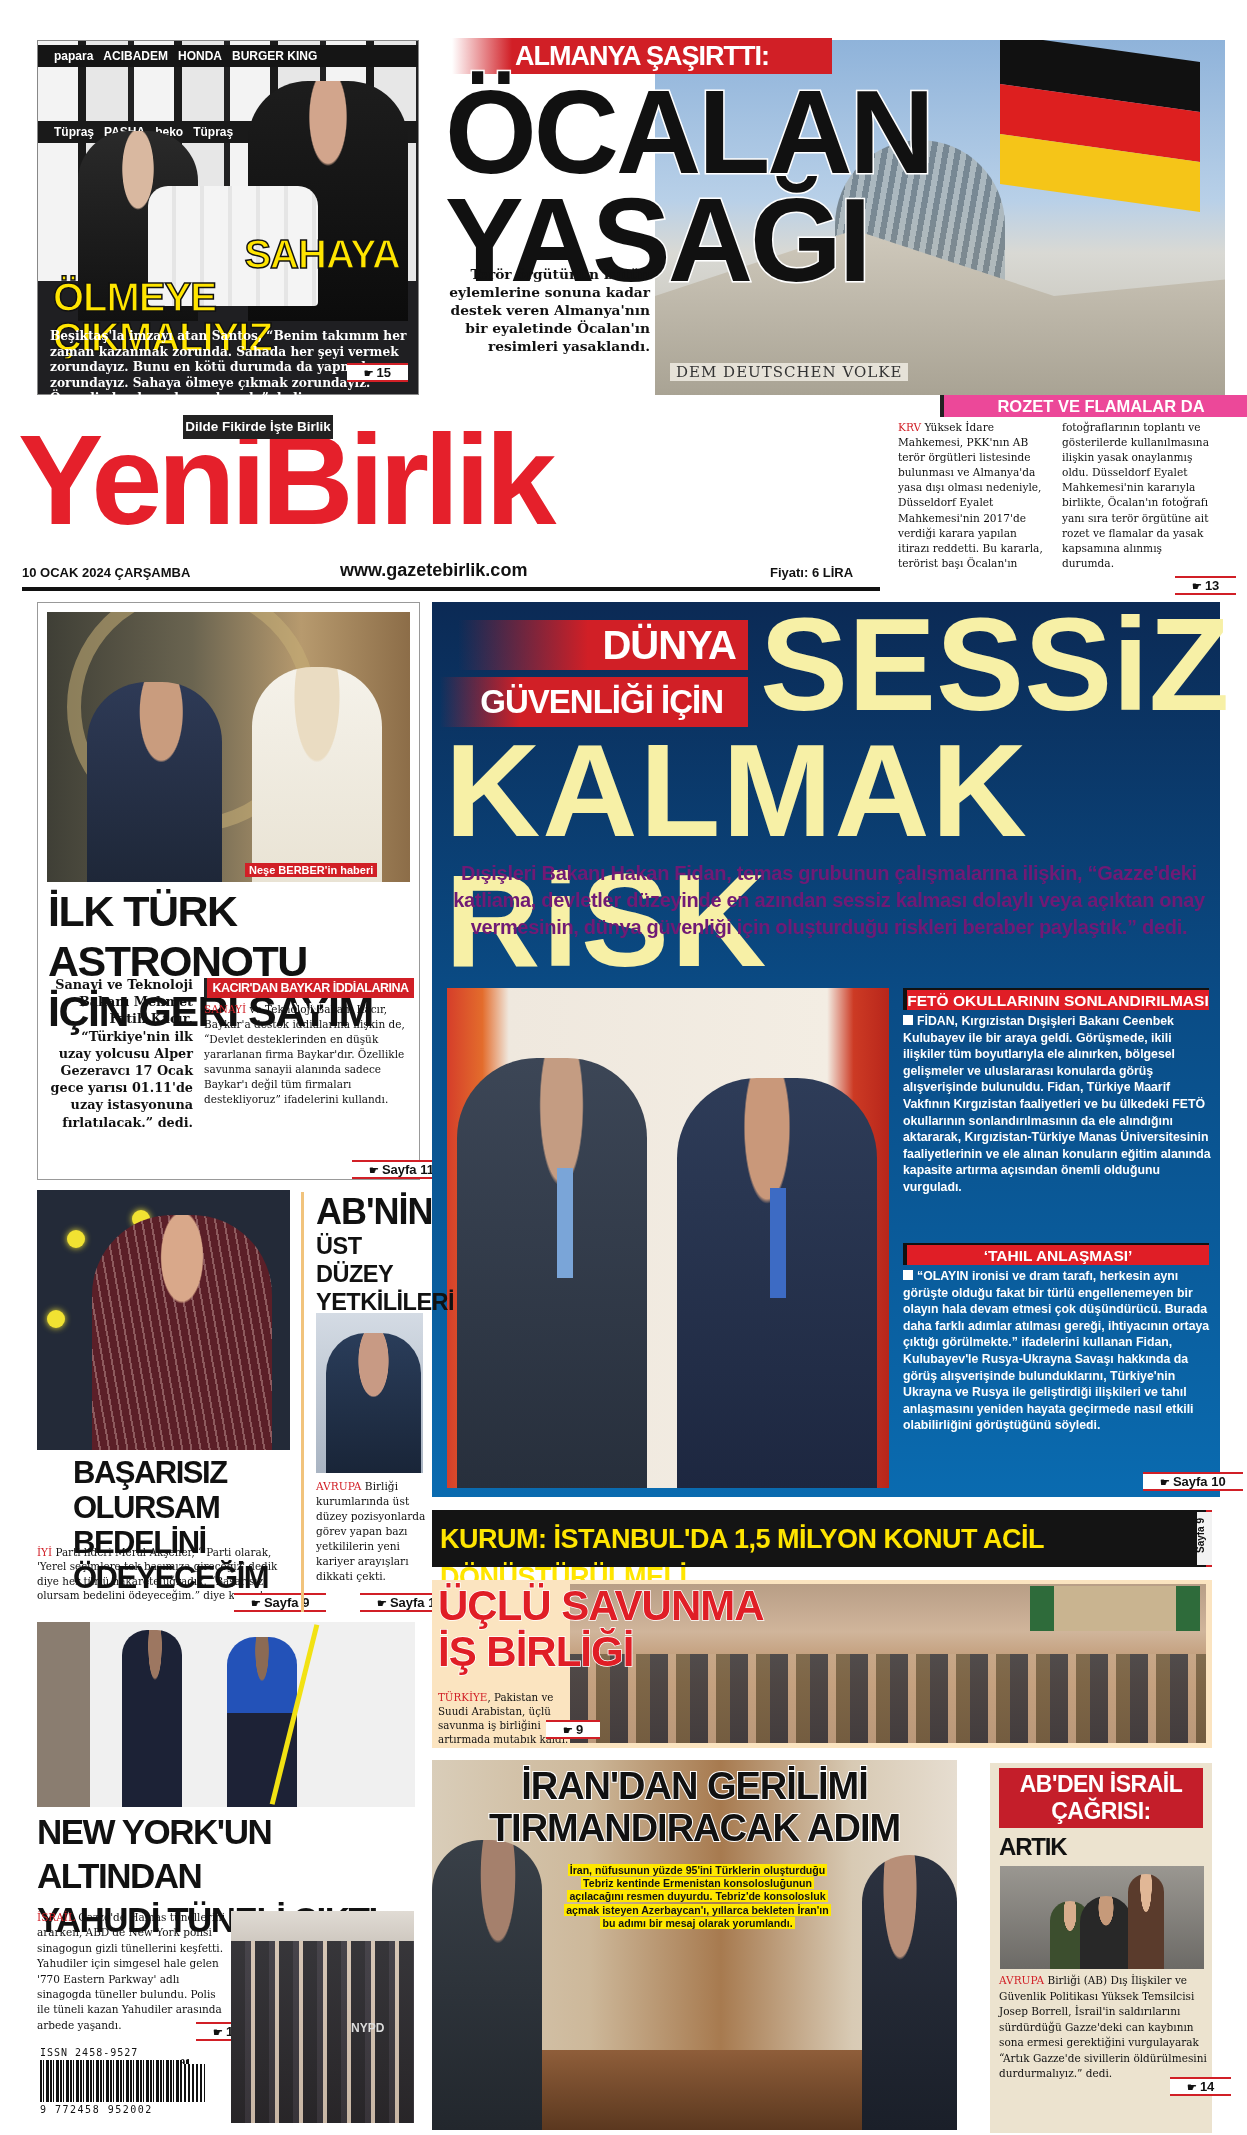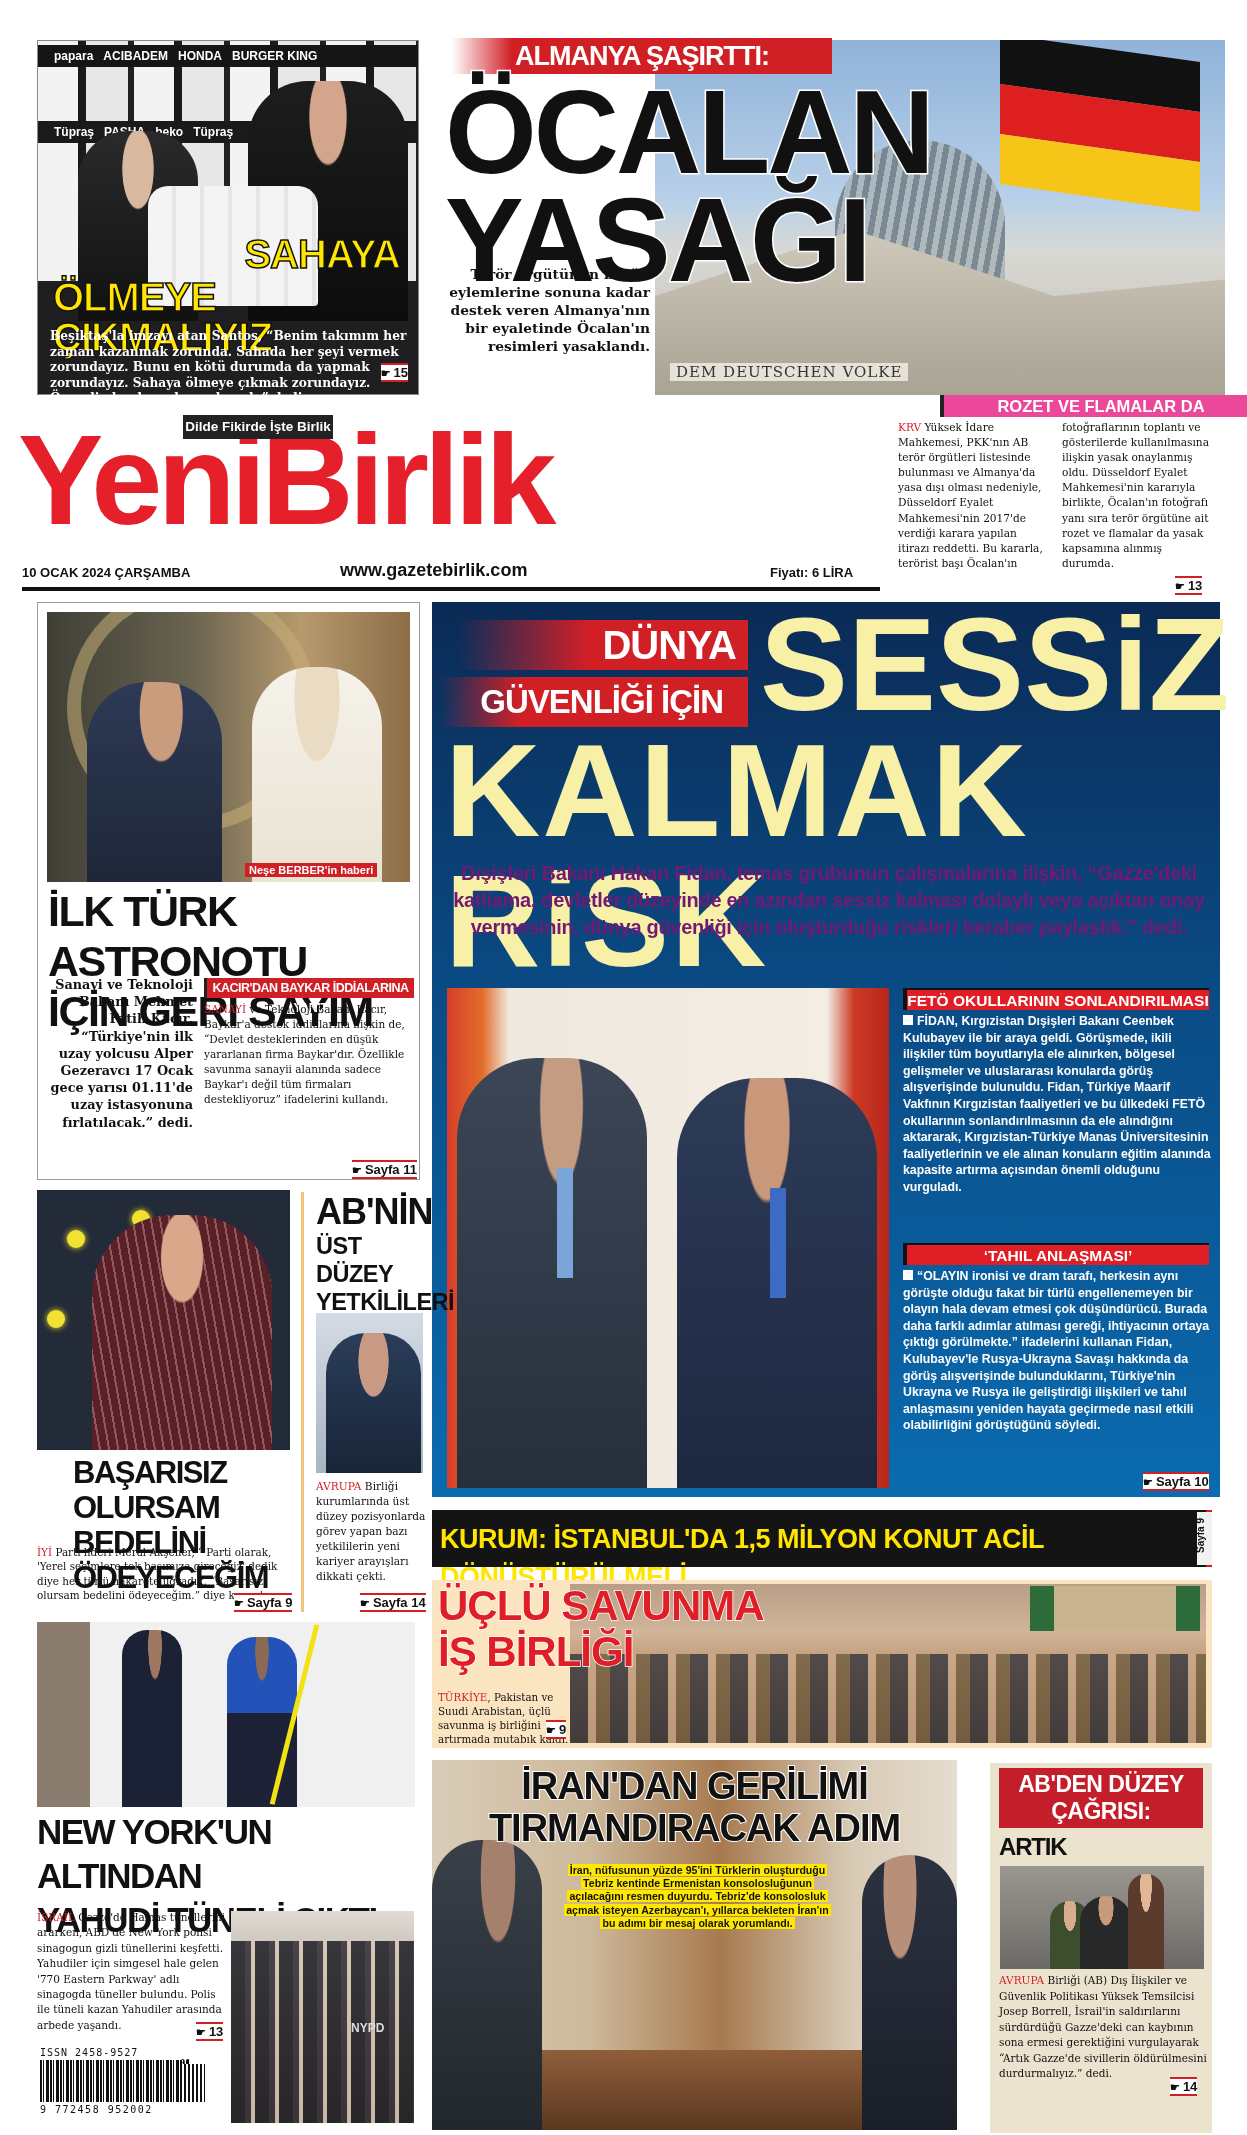--- a/index.html
+++ b/index.html
@@ -2,21 +2,21 @@
 <html><head>
 <meta charset="utf-8">
 <style>
   * { box-sizing: border-box; margin: 0; padding: 0; }
   html, body { width: 1247px; height: 2135px; background: #ffffff; overflow: hidden; }
   body { font-family: "Liberation Sans", sans-serif; color: #111; position: relative; }
   .abs { position: absolute; }
   .cond { font-family: "Liberation Sans", sans-serif; font-weight: bold; letter-spacing: -1px; }
   .serif { font-family: "DejaVu Serif", serif; }
   .photo { position: absolute; overflow: hidden; }
-  .ref { display: inline-block; font-family: "Liberation Sans", sans-serif; font-weight: bold; font-size: 13px; color: #111; border-top: 2px solid #d11f26; border-bottom: 2px solid #d11f26; padding: 0 0; background: #fff; }
+  .ref { display: inline-block; font-family: "Liberation Sans", sans-serif; font-weight: bold; font-size: 13px; color: #111; border-top: 2px solid #d11f26; border-bottom: 2px solid #d11f26; padding: 0 17px; background: #fff; }
   .ref .hand { font-size: 11px; margin-right: 3px; }
   .lead-red { color: #d11f26; font-weight: normal; }
 
   
   #santos { left: 37px; top: 40px; width: 382px; height: 355px; background: #1f1f22; border: 1px solid #888; }
   #santos .sponsor { position: absolute; left: 0; top: 0; width: 100%; height: 240px;
     background:
       repeating-linear-gradient(90deg, #fff 0 40px, #1a1a1a 40px 48px, #f2f2f2 48px 90px, #222 90px 96px),
       #fff; opacity: 0.95; }
   #santos .sponsor-row { position: absolute; left: 0; width: 100%; height: 22px; font: bold 12px "Liberation Sans", sans-serif; color: #fff; display: flex; gap: 10px; padding-left: 16px; align-items: center; }
@@ -294,21 +294,21 @@
   <div class="table"></div>
 </div>
 <div id="iran-hl" class="abs cond">
   <div>İRAN'DAN GERİLİMİ</div>
   <div>TIRMANDIRACAK ADIM</div>
 </div>
 <div id="iran-body" class="abs"><span>İran, nüfusunun yüzde 95'ini Türklerin oluşturduğu Tebriz kentinde Ermenistan konsolosluğunun açılacağını resmen duyurdu. Tebriz'de konsolosluk açmak isteyen Azerbaycan'ı, yıllarca bekleten İran'ın bu adımı bir mesaj olarak yorumlandı.</span></div>
 
 <div id="israil-box" class="abs"></div>
 <div id="israil-head" class="abs cond">
-  <div>AB'DEN DÜZEY</div>
+  <div>AB'DEN İSRAİL</div>
   <div>ÇAĞRISI:</div>
 </div>
 <div id="israil-hl" class="abs cond">ARTIK DURDURMALIYIZ</div>
 <div id="israil-photo" class="photo">
   <div class="k1"></div>
   <div class="k2"></div>
   <div class="k3"></div>
 </div>
 <div id="israil-body" class="abs"><span class="lead-red">AVRUPA</span><span> Birliği (AB) Dış İlişkiler ve Güvenlik Politikası Yüksek Temsilcisi Josep Borrell, İsrail'in saldırılarını sürdürdüğü Gazze'deki can kaybının sona ermesi gerektiğini vurgulayarak “Artık Gazze'de sivillerin öldürülmesini durdurmalıyız.” dedi.</span></div>
 <span id="israil-ref" class="abs ref"><span class="hand">☛</span><span>14</span></span>

